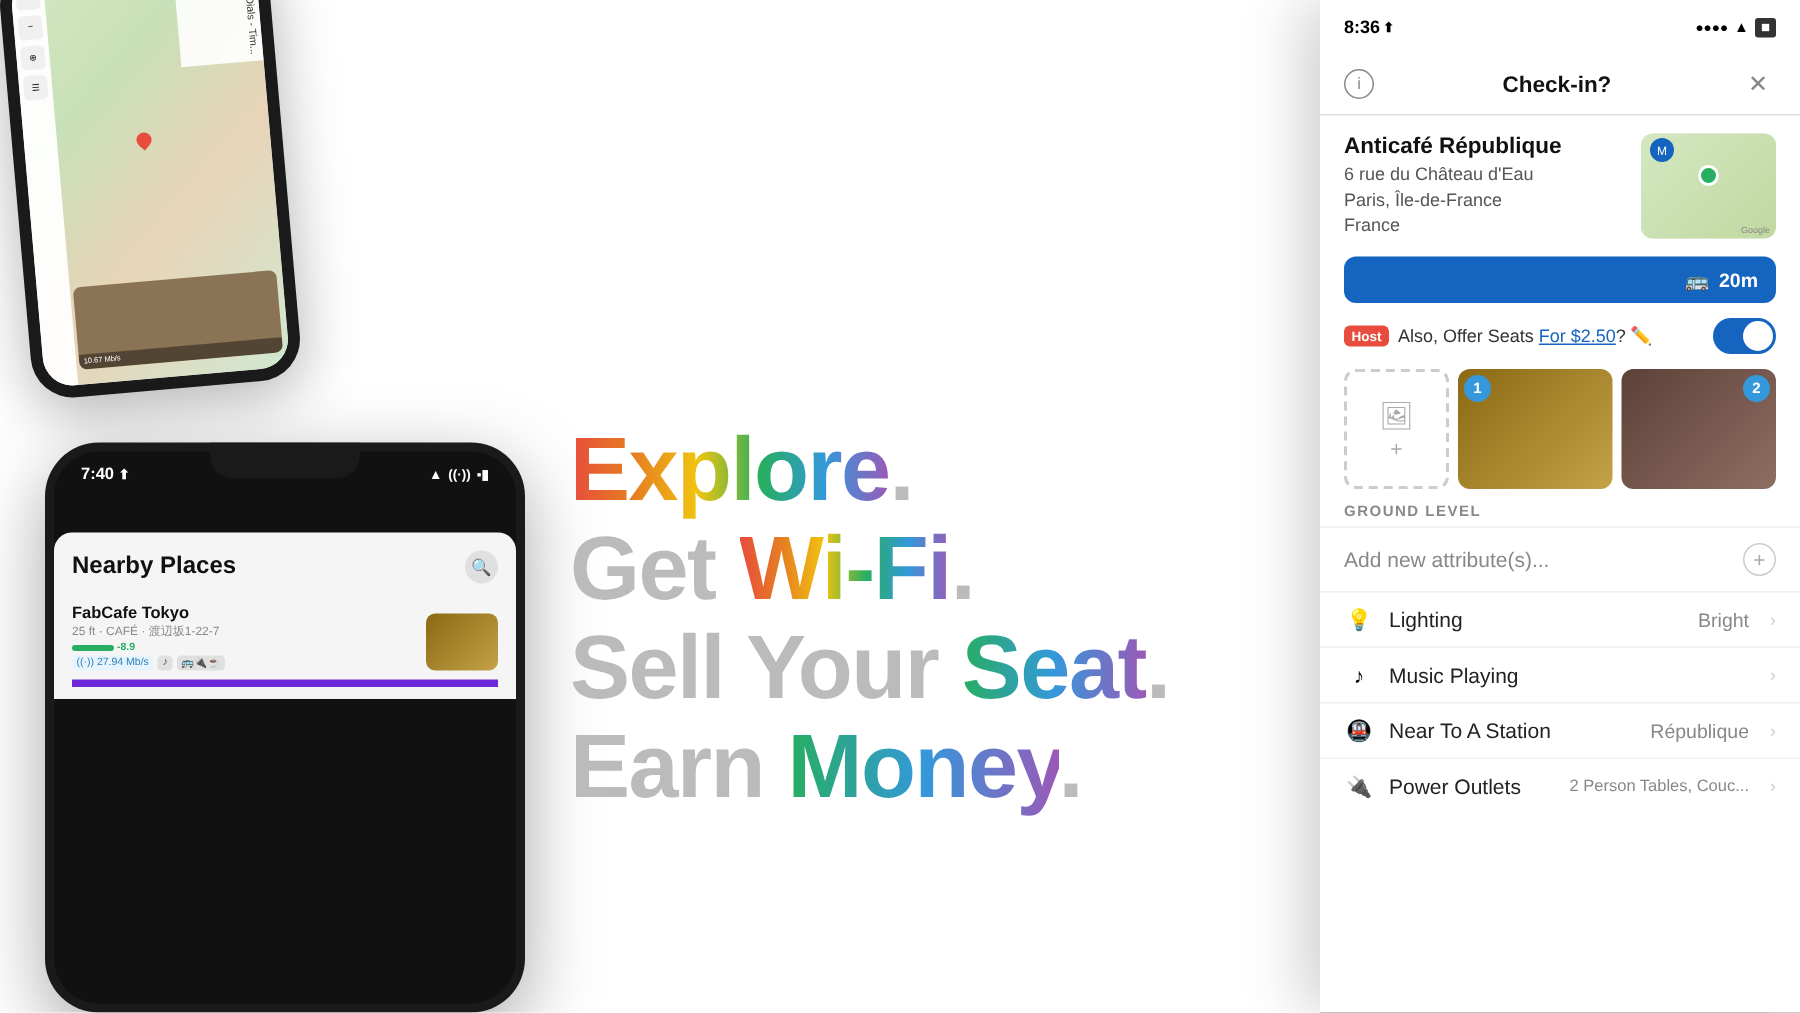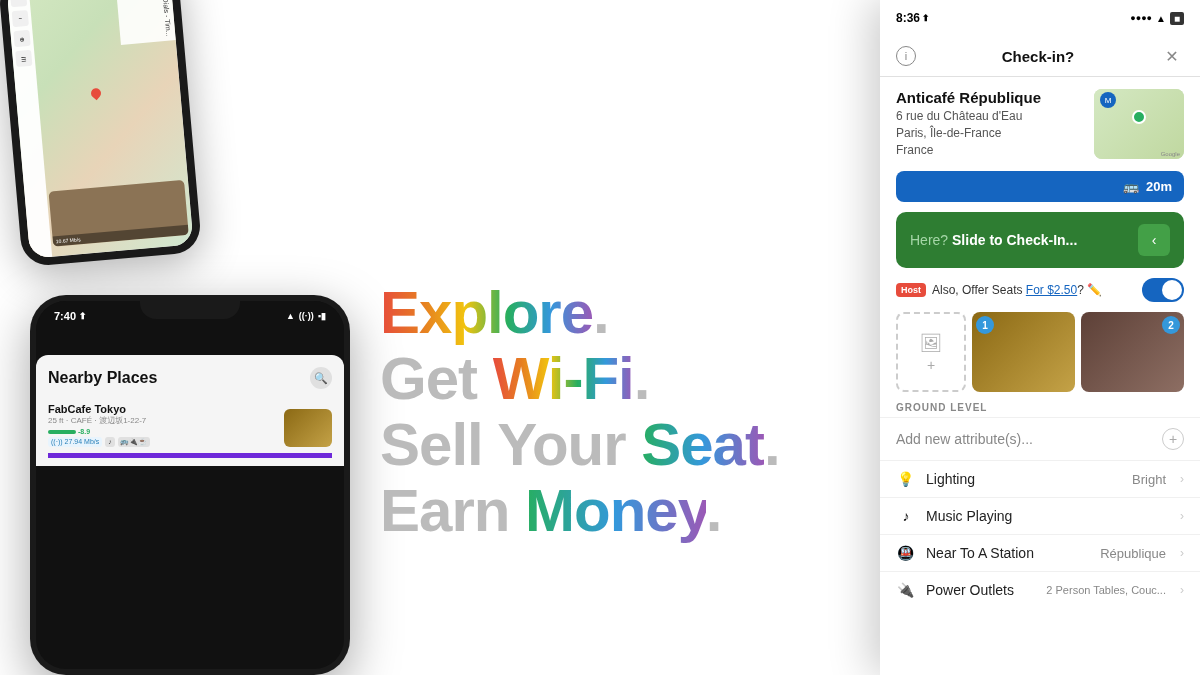--- a/index.html
+++ b/index.html
@@ -739,27 +739,20 @@
           <div class="venue-map-label">Google</div>
         </div>
       </div>
     </div>
 
     <div class="distance-btn">
       <span>🚌</span>
       <span>20m</span>
     </div>
 
-    <div class="slide-checkin">
-      <span class="slide-text">
-        <span>Here?</span>
-        <span class="slide-highlight"> <span>Slide to Check-In...</span></span>
-      </span>
-      <div class="slide-arrow">‹</div>
-    </div>
 
     <div class="host-offer-row">
       <span class="host-badge">Host</span>
       <span class="host-offer-text">
         <span>Also, Offer Seats</span> <span class="host-offer-link">For $2.50</span>? ✏️
       </span>
       <div class="toggle-switch">
         <div class="toggle-knob"></div>
       </div>
     </div>

